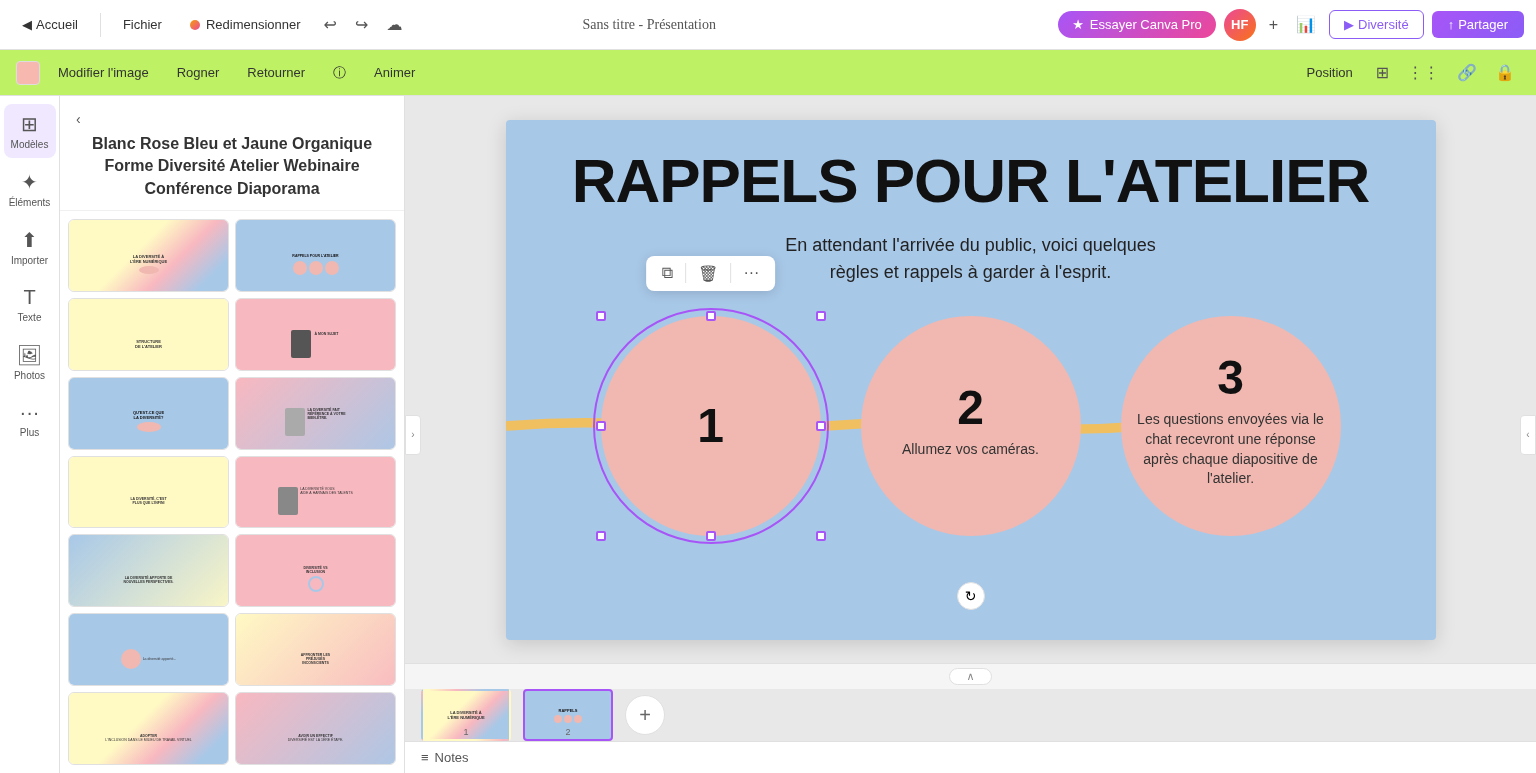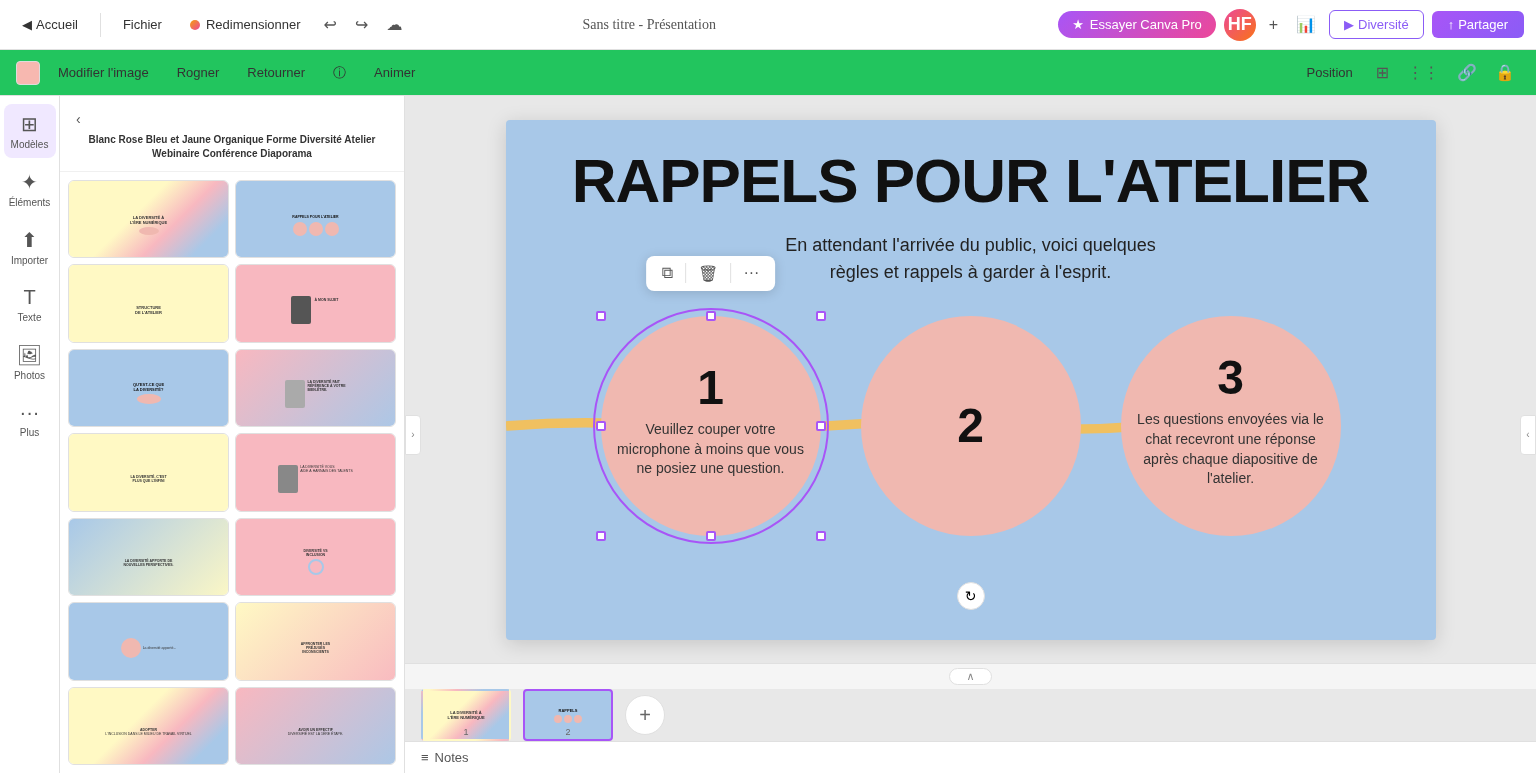--- a/index.html
+++ b/index.html
@@ -30,39 +30,39 @@
     .try-pro-btn {
       background: linear-gradient(135deg, #a855f7, #ec4899);
       color: #fff; border: none; border-radius: 20px;
       padding: 6px 14px; font-size: 13px; cursor: pointer;
       display: flex; align-items: center; gap: 6px;
     }
     .avatar-btn {
       width: 32px; height: 32px; border-radius: 50%;
       background: linear-gradient(135deg, #ec4899, #f97316);
       border: none; cursor: pointer; color: #fff;
-      font-weight: bold; font-size: 18px;
+      font-weight: bold; font-size: 13px;
     }
     .icon-btn { background: transparent; border: none; cursor: pointer; padding: 5px; font-size: 16px; color: #555; border-radius: 4px; }
     .present-btn {
       background: #fff; border: 1.5px solid #8b5cf6;
       color: #8b5cf6; border-radius: 6px; padding: 6px 14px;
       font-size: 13px; cursor: pointer; display: flex; align-items: center; gap: 4px;
     }
     .share-btn {
       background: linear-gradient(135deg, #a855f7, #8b5cf6);
       color: #fff; border: none; border-radius: 6px;
       padding: 6px 16px; font-size: 13px; cursor: pointer;
       display: flex; align-items: center; gap: 4px;
     }
 
     
     .toolbar {
       height: 46px;
-      background: #22c55e;
+      background: #bef264;
       border-bottom: 1px solid #e0e0e0;
       display: flex;
       align-items: center;
       padding: 0 16px;
       gap: 8px;
       flex-shrink: 0;
     }
     .color-swatch {
       width: 24px; height: 24px; border-radius: 4px;
       border: 1px solid #ddd; cursor: pointer;
@@ -93,21 +93,21 @@
       border-right: 1px solid #e0e0e0;
       display: flex;
       flex-direction: column;
       flex-shrink: 0;
     }
     .sidebar-header {
       padding: 14px 16px 10px;
       border-bottom: 1px solid #f0f0f0;
     }
     .sidebar-title {
-      font-size: 10px;
+      font-size: 16px;
       color: #333;
       line-height: 1.4;
       text-align: center;
       font-weight: 600;
     }
     .apply-btn {
       margin: 10px 16px;
       background: #f5f5f5;
       border: 1px solid #e0e0e0;
       border-radius: 6px;
@@ -694,25 +694,25 @@
             <div style="position:absolute;top:-5px;left:calc(50% - 5px);width:10px;height:10px;background:#fff;border:2px solid #a855f7;border-radius:2px;"></div>
             <div style="position:absolute;bottom:-5px;left:calc(50% - 5px);width:10px;height:10px;background:#fff;border:2px solid #a855f7;border-radius:2px;"></div>
             <div style="position:absolute;left:-5px;top:calc(50% - 5px);width:10px;height:10px;background:#fff;border:2px solid #a855f7;border-radius:2px;"></div>
             <div style="position:absolute;right:-5px;top:calc(50% - 5px);width:10px;height:10px;background:#fff;border:2px solid #a855f7;border-radius:2px;"></div>
             <div style="position:absolute;top:-5px;left:-5px;width:10px;height:10px;background:#fff;border:2px solid #a855f7;border-radius:2px;"></div>
             <div style="position:absolute;top:-5px;right:-5px;width:10px;height:10px;background:#fff;border:2px solid #a855f7;border-radius:2px;"></div>
             <div style="position:absolute;bottom:-5px;left:-5px;width:10px;height:10px;background:#fff;border:2px solid #a855f7;border-radius:2px;"></div>
             <div style="position:absolute;bottom:-5px;right:-5px;width:10px;height:10px;background:#fff;border:2px solid #a855f7;border-radius:2px;"></div>
 
             <div class="circle-number">1</div>
-            <div class="circle-text">Veuillez couper votre microphone à moins que vous ne posiez une question.</div>
           </div>
 
           <div class="circle-item">
             <div class="circle-number">2</div>
+            <div class="circle-text">Allumez vos caméras.</div>
           </div>
 
           <div class="circle-item">
             <div class="circle-number">3</div>
             <div class="circle-text">Les questions envoyées via le chat recevront une réponse après chaque diapositive de l'atelier.</div>
           </div>
         </div>
 
         <div style="position:absolute;bottom:30px;left:50%;transform:translateX(-50%);background:#fff;border:1px solid #e0e0e0;border-radius:50%;width:28px;height:28px;display:flex;align-items:center;justify-content:center;cursor:pointer;font-size:14px;z-index:5;">↻</div>
       </div>

